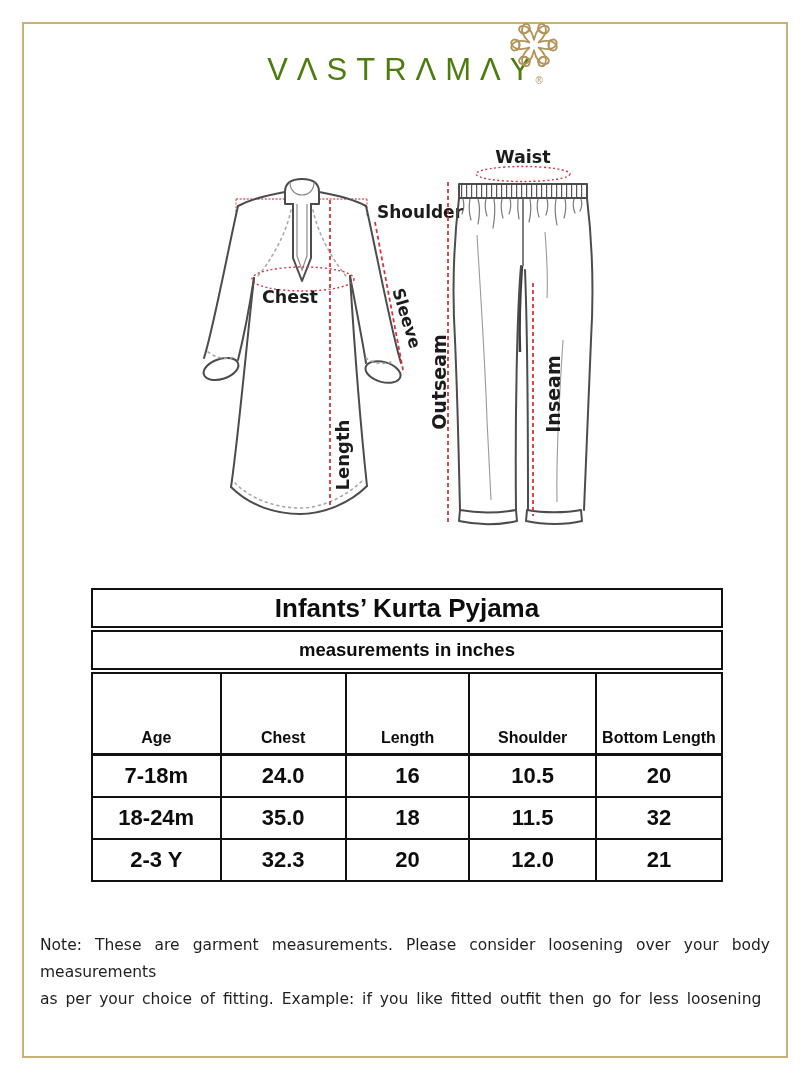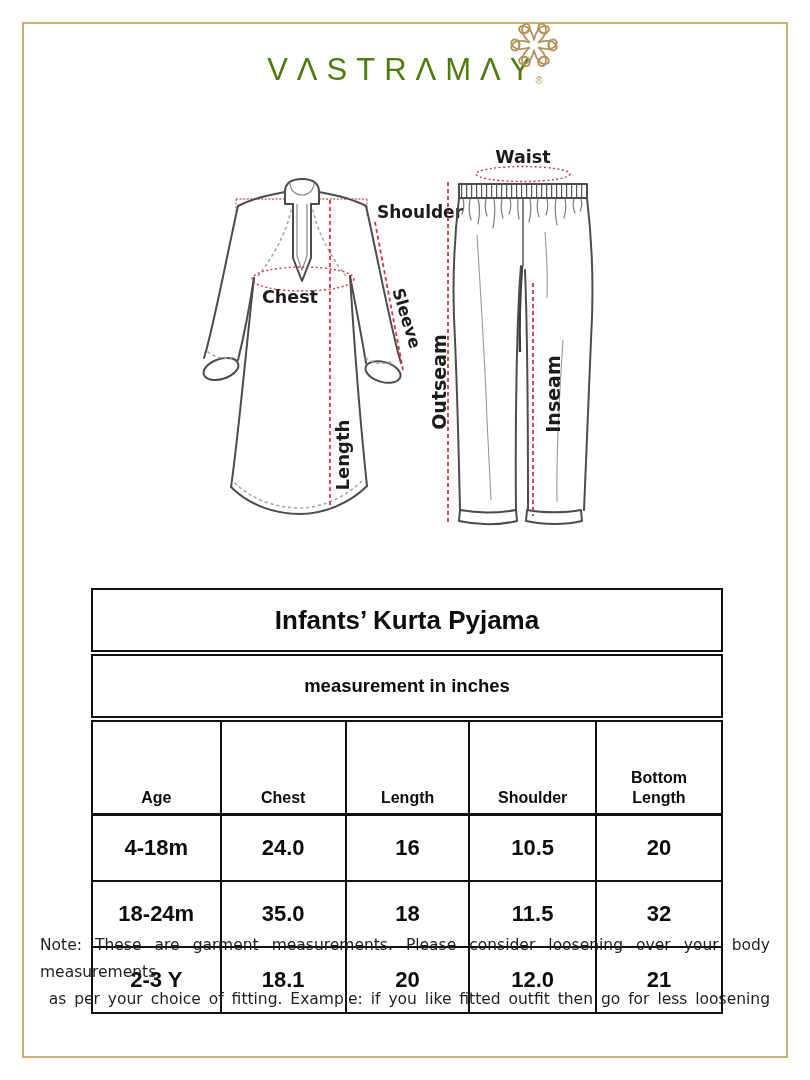--- a/index.html
+++ b/index.html
@@ -25,33 +25,33 @@
   .wrinkle{stroke:#9a9a9a;stroke-width:1.1;fill:none;}
   .red-dash{stroke:#d23642;stroke-width:1.8;fill:none;stroke-dasharray:4,3;}
   .red-dot{stroke:#d23642;stroke-width:1.4;fill:none;stroke-dasharray:2,2.5;}
   .red-thin{stroke:#e0636e;stroke-width:1.3;fill:none;stroke-dasharray:2,1.6;}
   .dlabel{font-family:"DejaVu Sans",sans-serif;font-weight:700;fill:#1c1c1c;}
 
   
   .size-table{position:absolute;left:91px;top:588px;width:632px;
               border-collapse:collapse;table-layout:fixed;color:#0d0d0d;}
   .size-table td{border:2px solid #111;text-align:center;font-weight:700;
-                 font-family:"Liberation Sans",sans-serif;padding:12px;}
+                 font-family:"Liberation Sans",sans-serif;padding:0;}
   td.t-title{height:36px;font-size:26px;border-bottom:6px double #111;}
   td.t-sub{height:36px;font-size:18.5px;border-bottom:6px double #111;}
   tr.hdr td{height:74px;font-size:16px;vertical-align:bottom;padding-bottom:5px;
             border-bottom:3px solid #111;line-height:1.25;}
   tr.data td{height:40px;font-size:22px;}
 
   
   .note{position:absolute;left:40px;top:932px;width:730px;
         font-family:"DejaVu Sans",sans-serif;font-size:15.5px;line-height:27px;
         color:#1f1f1f;word-spacing:3px;}
   .note .l1{text-align:justify;text-align-last:justify;}
-  .note .l2{text-align:right;}
+  .note .l2{}
 </style>
 </head>
 <body>
 
 <div class="page">
   <div class="frame"></div>
 
   <div class="logo-wrap">
     <div class="logo">
       <span class="logo-text">VΛSTRΛMΛY</span><span class="reg">®</span>
@@ -165,46 +165,46 @@
         <col style="width:19.9%">
         <col style="width:19.6%">
         <col style="width:20.1%">
         <col style="width:20%">
       </colgroup>
     <tbody>
         <tr>
       <td class="t-title" colspan="5">Infants’ Kurta Pyjama</td>
     </tr>
     <tr>
-      <td class="t-sub" colspan="5">measurement in inches</td>
+      <td class="t-sub" colspan="5">measurements in inches</td>
     </tr>
     <tr class="hdr">
       <td>Age</td>
       <td>Chest</td>
       <td>Length</td>
       <td>Shoulder</td>
       <td>Bottom Length</td>
     </tr>
     <tr class="data">
-      <td>4-18m</td>
+      <td>7-18m</td>
       <td>24.0</td>
       <td>16</td>
       <td>10.5</td>
       <td>20</td>
     </tr>
     <tr class="data">
       <td>18-24m</td>
       <td>35.0</td>
       <td>18</td>
       <td>11.5</td>
       <td>32</td>
     </tr>
     <tr class="data">
       <td>2-3 Y</td>
-      <td>18.1</td>
+      <td>32.3</td>
       <td>20</td>
       <td>12.0</td>
       <td>21</td>
     </tr>
   </tbody>
     </table>
 
   <div class="note">
     <div class="l1">Note: These are garment measurements. Please consider loosening over your body measurements</div>
     <div class="l2">as per your choice of fitting. Example: if you like fitted outfit then go for less loosening</div>

